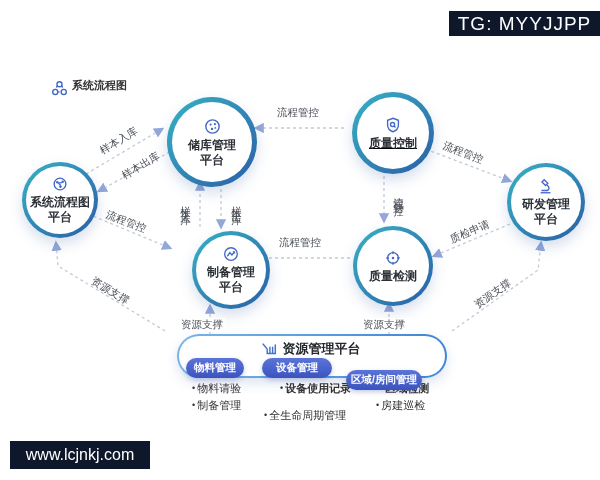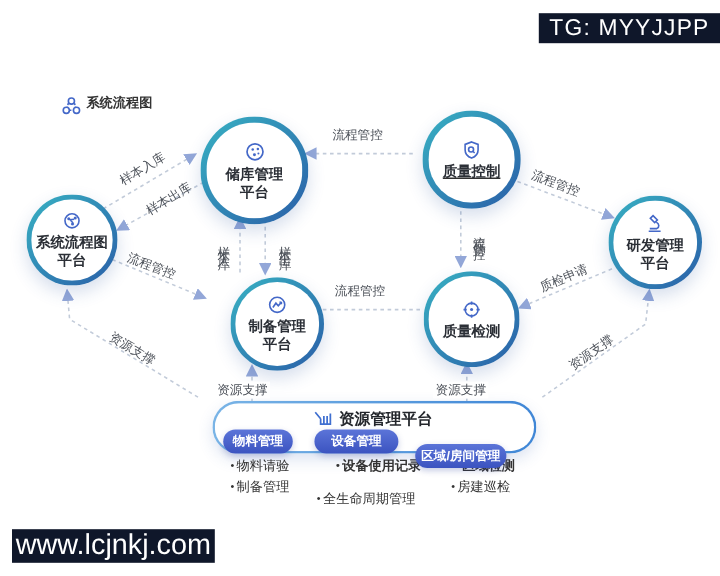--- a/index.html
+++ b/index.html
@@ -3,21 +3,21 @@
 <meta charset="utf-8">
 <style>
   html,body{margin:0;padding:0;}
   body{width:600px;height:480px;position:relative;background:#ffffff;overflow:hidden;
        font-family:"Liberation Sans",sans-serif;}
   .abs{position:absolute;}
 
   
   .wm{background:#0f172a;color:#ffffff;display:flex;align-items:center;justify-content:center;}
   .wm-top{left:449px;top:11px;width:151px;height:25px;font-size:19px;letter-spacing:1px;}
-  .wm-bottom{left:10px;top:441px;width:169px;height:28px;font-size:24px;}
+  .wm-bottom{left:10px;top:441px;width:140px;height:28px;font-size:16px;}
 
   
   .page-title{left:72px;top:78px;font-size:11px;font-weight:bold;color:#333;}
   .title-icon{left:51px;top:80px;}
 
   
   .node{border-radius:50%;background:
         linear-gradient(#ffffff,#ffffff) padding-box,
         linear-gradient(135deg,#38b2c3,#2a5ea8) border-box;
         border:5px solid transparent;

